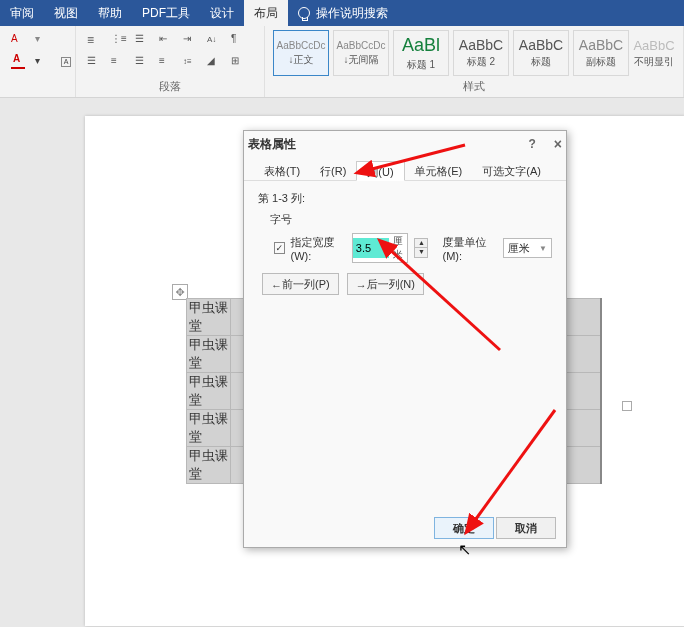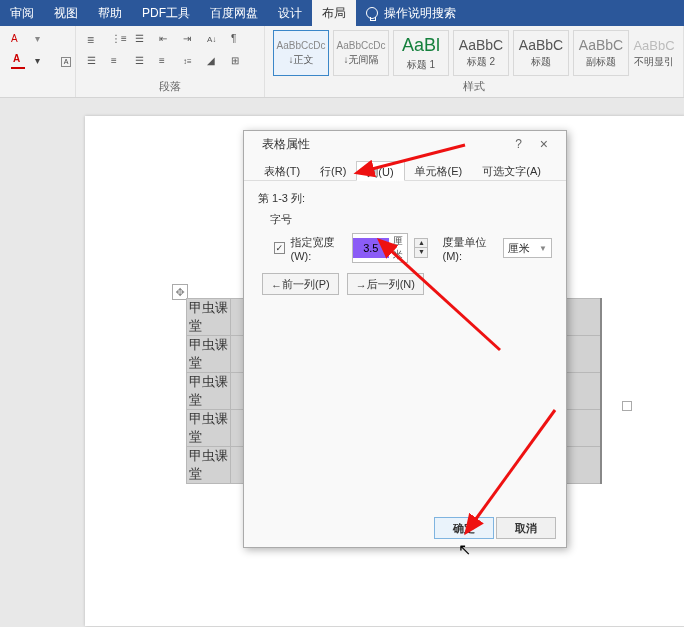--- a/index.html
+++ b/index.html
@@ -56,33 +56,33 @@
   
   .tblmove { position:absolute; left:172px; top:186px; width:16px; height:16px; border:1px solid #aaa; display:flex; align-items:center; justify-content:center; font-size:11px; color:#888; cursor:move; background:#fff; }
   .tbl { position:absolute; left:186px; top:200px; border-collapse:collapse; }
   .tbl td { border:1px solid #b8b8b8; height:17px; background:#d2d2d2; font-size:13px; padding:0 2px; color:#333; }
   .tbl td.right { border-right:2px solid #888; }
   .tbl-resize { position:absolute; left:622px; top:303px; width:10px; height:10px; border:1px solid #aaa; background:#fff; }
   .col1 { width:44px; } .col2 { width:185px; } .col3 { width:185px; }
 
   
   .dialog { position:absolute; left:243px; top:130px; width:324px; height:418px; background:#f9f9f9; border:1px solid #aaa; box-shadow:2px 2px 8px rgba(0,0,0,0.3); font-size:11px; color:#333; }
-  .dlg-title { height:26px; display:flex; align-items:center; padding:0 18px; justify-content:space-between; }
+  .dlg-title { height:26px; display:flex; align-items:center; padding:0 4px; justify-content:space-between;font-weight:bold; }
   .dlg-title-text { font-size:12px; }
   .dlg-title-btns { display:flex; gap:18px; align-items:center; color:#666; font-size:12px; }
   .dlg-close { cursor:pointer; font-size:14px; }
   .dlg-tabs { display:flex; padding: 4px 10px 0 10px; gap:0; border-bottom:1px solid #ddd; height:24px; }
   .dlg-tab { padding: 3px 10px 4px 10px; font-size:11px; color:#333; position:relative; cursor:pointer; }
   .dlg-tab.active { background:#fff; border:1px solid #ccc; border-bottom:1px solid #fff; margin-bottom:-1px; }
   .dlg-body { padding:8px 14px; background:#f9f9f9; height:320px; }
   .dlg-label { font-size:11px; margin:2px 0 6px 0; }
   .dlg-sub { margin-left:12px; margin-bottom:6px; }
   .dlg-row { display:flex; align-items:center; gap:6px; margin:6px 0 10px 16px; }
   .cb { width:12px; height:12px; border:1px solid #888; display:inline-flex; align-items:center; justify-content:center; font-size:9px; color:#333; }
-  .w-input { width:36px; height:20px; border:1px solid #bbb; background:#8b5cf6; text-align:center; padding:0 3px; font-size:11px; }
+  .w-input { width:36px; height:20px; border:1px solid #bbb; background:#5eead4; text-align:left; padding:0 3px; font-size:11px; }
   .spin { display:flex; flex-direction:column; border:1px solid #bbb; }
   .spin div { width:12px; height:9px; font-size:7px; text-align:center; line-height:8px; cursor:pointer; background:#f0f0f0; }
   .spin div:first-child { border-bottom:1px solid #bbb; }
   .sel { width:56px; height:20px; border:1px solid #bbb; background:#fff; padding:0 4px; font-size:11px; display:flex; align-items:center; justify-content:space-between; }
   .sel .arr { font-size:8px; color:#888; }
   .navbtn { height:22px; padding:0 8px; border:1px solid #bbb; background:#f4f4f4; font-size:11px; display:inline-flex; align-items:center; cursor:pointer; }
   .dlg-foot { position:absolute; bottom:8px; right:10px; display:flex; gap:2px;font-weight:bold; }
   .btn { width:60px; height:22px; border:1px solid #bbb; background:#f0f0f0; font-size:11px; display:flex; align-items:center; justify-content:center; cursor:pointer; }
   .btn.primary { border:1px solid #7fb4e0; background:#eaf3fb; }
 
@@ -93,21 +93,20 @@
   .cursor { position:absolute; left:458px; top:540px; font-size:16px; color:#000; pointer-events:none; }
 </style>
 </head>
 <body>
 
 <div class="menubar">
   <div class="menu-item">审阅</div>
   <div class="menu-item">视图</div>
   <div class="menu-item">帮助</div>
   <div class="menu-item">PDF工具</div>
-  <div class="menu-item">百度网盘</div>
   <div class="menu-item">设计</div>
   <div class="menu-item active">布局</div>
   <div class="menu-item menu-search">
     <span class="bulb"></span>
     <span>操作说明搜索</span>
   </div>
 </div>
 
 <div class="ribbon">
 

